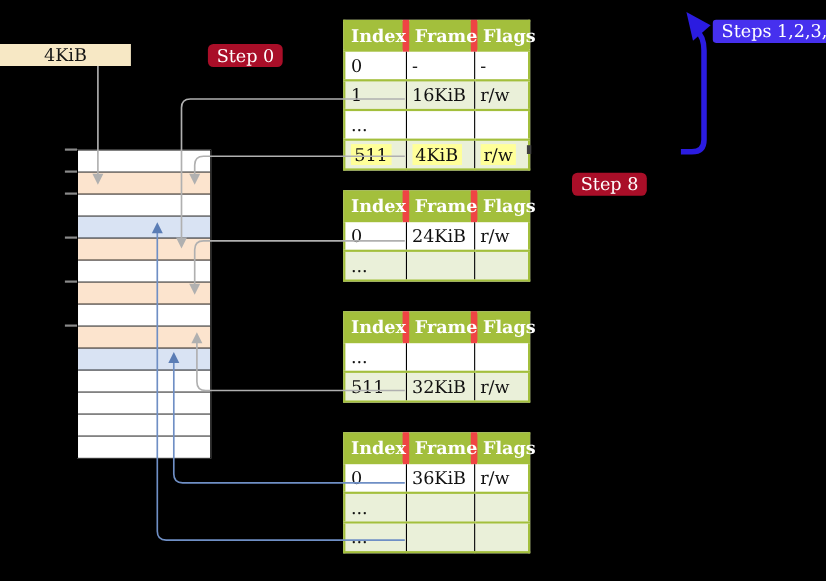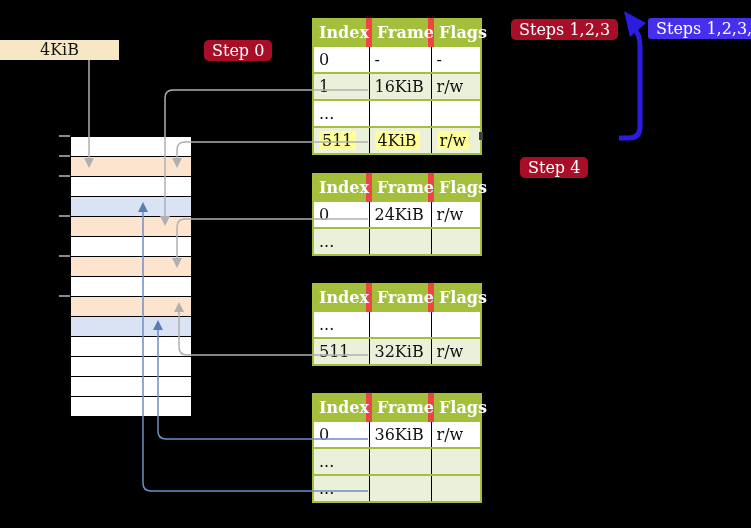--- a/index.html
+++ b/index.html
@@ -64,24 +64,23 @@
     pointer-events:none;
   }
 </style>
 </head>
 <body>
 
 <div id="canvas">
 
   <div class="size-box">4KiB</div>
 
-  <span class="badge red" style="left:204px; top:40px;">Step 0</span>
-  <span class="badge red" style="left:511px; top:19px;">Steps 1,2,3</span>
+  <span class="badge red" style="left:189px; top:40px;">Step 0</span>
   <span class="badge blue" style="left:648px; top:18px;">Steps 1,2,3,4</span>
-  <span class="badge red" style="left:520px; top:157px;">Step 4</span>
+  <span class="badge red" style="left:520px; top:157px;">Step 8</span>
 
   <div id="memory-stack">
     <div class="mrow white"></div>
     <div class="mrow peach"></div>
     <div class="mrow white"></div>
     <div class="mrow blue"></div>
     <div class="mrow peach"></div>
     <div class="mrow white"></div>
     <div class="mrow peach"></div>
     <div class="mrow white"></div>

